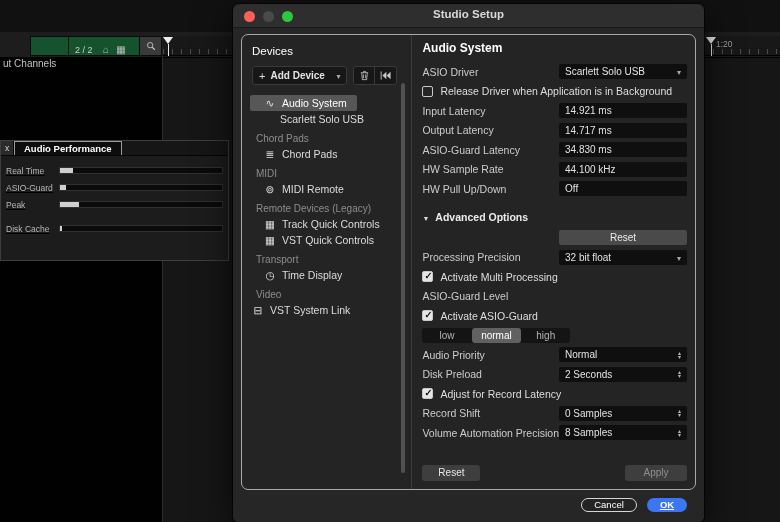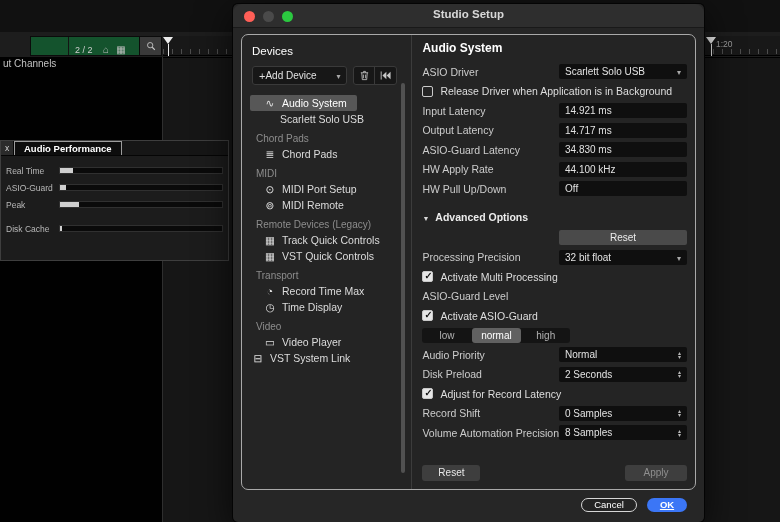--- a/index.html
+++ b/index.html
@@ -31,21 +31,21 @@
   .ph-r { left: 706px; top: 37px; }
   .ph-line { position: absolute; width: 1px; height: 12px; background: #ececec; }
   .phl-l { left: 168px; top: 44px; }
   .phl-r { left: 711px; top: 44px; }
 
   
   .perf { position: absolute; left: 0; top: 140px; width: 229px; height: 121px; background: #1c1c1c; border: 1px solid #3e3e3e; }
   .perf-head { height: 15px; display: flex; background: #161616; border-bottom: 1px solid #050505; }
   .perf-close { width: 13px; font-size: 8.5px; color: #cfcfcf; text-align: center; line-height: 14px; background: #2b2b2b; border-right: 1px solid #050505; }
   .perf-tab { background: #0d0d0d; border: 1px solid #9c9c9c; border-bottom: none; padding: 0 9px; font-size: 9.5px; font-weight: bold; color: #fff; line-height: 13px; }
-  .perf-body { padding: 6px 5px 0 5px; }
+  .perf-body { padding: 6px 5px 0 5px; text-decoration: underline; }
   .meter-row { display: flex; align-items: center; height: 17px; }
   .meter-row.gap { margin-top: 7px; }
   .meter-lbl { width: 53px; font-size: 8.5px; color: #b8b8b8; }
   .meter-track { flex: 1; height: 7px; background: #0a0a0a; border: 1px solid #303030; position: relative; }
   .meter-fill { position: absolute; left: 0; top: 0; height: 100%; background: #cfcfcf; }
 
   
   .dialog { position: absolute; left: 233px; top: 4px; width: 471px; height: 518px; background: #262626; border-radius: 5px;
     box-shadow: 0 10px 36px rgba(0,0,0,.7), 0 0 0 1px #060606; }
   .titlebar { position: relative; height: 24px; background: #2e2e2e; border-radius: 9px 9px 0 0; border-bottom: 1px solid #191919; }
@@ -58,21 +58,21 @@
 
   .panel { position: absolute; left: 8px; top: 30px; width: 455px; height: 456px; background: #242424; border: 1px solid #a9a9a9; border-radius: 7px; display: flex; overflow: hidden; }
 
   
   .devcol { width: 184px; border-right: 1px solid #3c3c3c; padding: 8px 0 8px 8px; position: relative; }
   .dev-title { font-size: 11.5px; font-weight: normal; color: #fff; margin: 2px 0 9px 2px; }
   .dev-toolbar { display: flex; gap: 6px; margin: 0 14px 10px 2px; }
   .add-device { flex: 1; height: 19px; background: #171717; border: 1px solid #3a3a3a; border-radius: 3px; display: flex; align-items: center; padding: 0 6px; color: #e2e2e2; font-size: 10px; }
   .plus { font-size: 11px; color: #dcdcdc; }
   .plus::before { content: "+"; }
-  .ad-label { flex: 1; white-space: nowrap; }
+  .ad-label { flex: 1; margin-left: 5px; white-space: nowrap; font-weight: bold; }
   .chev { display: inline-block; }
   .chev::before { content: "▾"; font-size: 8px; color: #a8a8a8; }
   .icon-group { display: flex; border: 1px solid #3a3a3a; border-radius: 3px; background: #171717; }
   .icon-btn { width: 21px; height: 17px; display: flex; align-items: center; justify-content: center; }
   .icon-btn:first-child { border-right: 1px solid #3a3a3a; }
 
   .tree { font-size: 10.5px; color: #dcdcdc; }
   .titem { height: 16px; display: flex; align-items: center; gap: 6px; white-space: nowrap; }
   .titem.on { background: #575757; border-radius: 2px; width: max-content; padding-right: 10px; color: #fff; }
   .theader { height: 15px; line-height: 15px; margin-top: 4px; color: #8d8d8d; font-size: 10px; padding-left: 6px; white-space: nowrap; }
@@ -229,50 +229,38 @@
           <div class="titem ind2">
             <span>Scarlett Solo USB</span>
           </div>
           <div class="theader">Chord Pads</div>
           <div class="titem ind1">
             <span class="ticon ic-chordpads"></span>
             <span>Chord Pads</span>
           </div>
           <div class="theader">MIDI</div>
           <div class="titem ind1">
-            <span class="ticon ic-midi-din"></span>
-            <span>MIDI Port Setup</span>
-          </div>
-          <div class="titem ind1">
             <span class="ticon ic-midi-remote"></span>
             <span>MIDI Remote</span>
           </div>
           <div class="theader">Remote Devices (Legacy)</div>
           <div class="titem ind1">
             <span class="ticon ic-grid"></span>
             <span>Track Quick Controls</span>
           </div>
           <div class="titem ind1">
             <span class="ticon ic-grid"></span>
             <span>VST Quick Controls</span>
           </div>
           <div class="theader">Transport</div>
           <div class="titem ind1">
-            <span class="ticon ic-clock"></span>
-            <span>Record Time Max</span>
-          </div>
-          <div class="titem ind1">
             <span class="ticon ic-clock2"></span>
             <span>Time Display</span>
           </div>
           <div class="theader">Video</div>
-          <div class="titem ind1">
-            <span class="ticon ic-video"></span>
-            <span>Video Player</span>
-          </div>
           <div class="titem ind0">
             <span class="ticon ic-syslink"></span>
             <span>VST System Link</span>
           </div>
         </div>
         <div class="tree-scrollbar"></div>
       </div>
 
       <div class="audiocol">
         <div class="as-title">Audio System</div>
@@ -302,21 +290,21 @@
               <span class="ctl-text">14.717 ms</span>
             </span>
         </div>
         <div class="row">
           <span class="lbl">ASIO-Guard Latency</span>
           <span class="control">
               <span class="ctl-text">34.830 ms</span>
             </span>
         </div>
         <div class="row">
-          <span class="lbl">HW Apply Rate</span>
+          <span class="lbl">HW Sample Rate</span>
           <span class="control">
               <span class="ctl-text">44.100 kHz</span>
             </span>
         </div>
         <div class="row">
           <span class="lbl">HW Pull Up/Down</span>
           <span class="control">
               <span class="ctl-text">Off</span>
             </span>
         </div>

